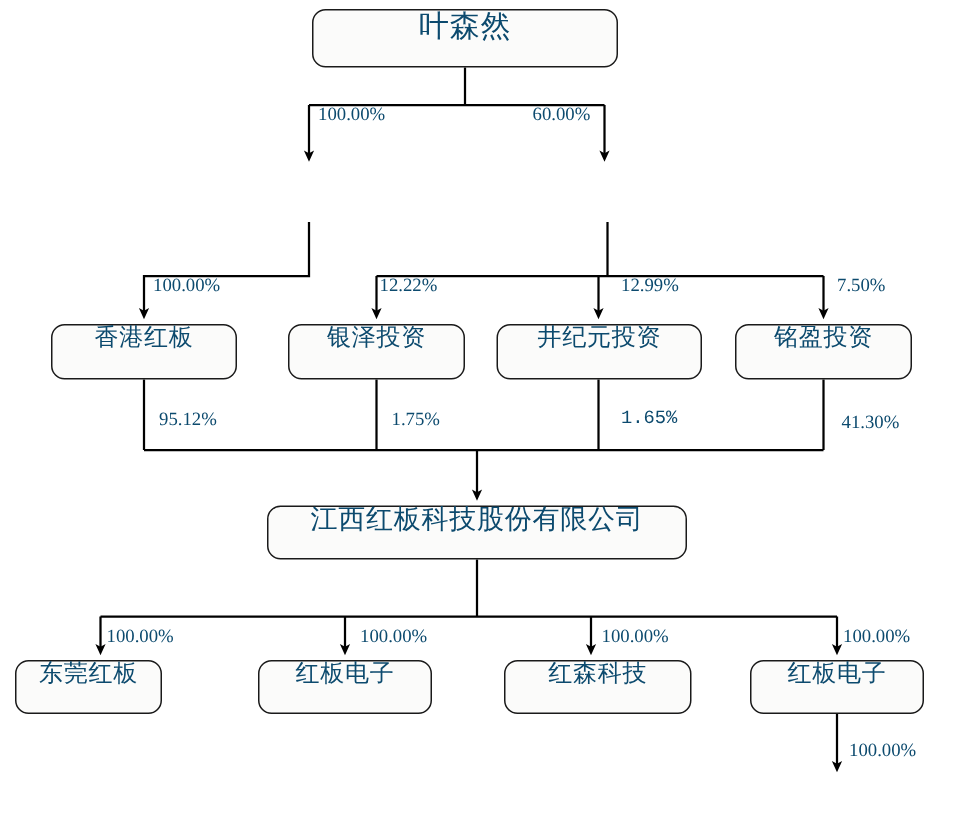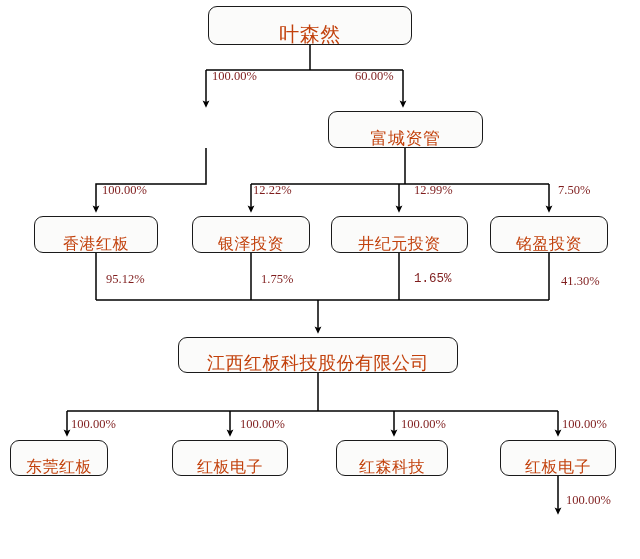--- a/index.html
+++ b/index.html
@@ -25,44 +25,44 @@
     width: 640px;
     height: 559px;
   }
   .node {
     position: absolute;
     box-sizing: border-box;
     background: #fbfbfa;
     border: 1.6px solid #1a1a1a;
     border-radius: 9px;
     display: flex;
-    align-items: flex-end;
+    align-items: flex-start;
     justify-content: center;
     text-align: center;
-    color: #c2410c;
+    color: #0c4a6e;
     letter-spacing: 0.5px;
     white-space: nowrap;
     z-index: 3;
   }
   .node-label {
     display: block;
     line-height: 1;
   }
   .cn {
     font-family: "DejaVu Sans", "Liberation Sans", sans-serif;
     font-weight: 400;
   }
   .latin {
     font-family: "Liberation Serif", "DejaVu Serif", serif;
   }
   .edge-label {
     position: absolute;
     font-family: "Liberation Serif", "DejaVu Serif", serif;
     font-size: 12.5px;
-    color: #7f1d1d;
+    color: #0c4a6e;
     white-space: nowrap;
     line-height: 1;
     z-index: 4;
   }
 </style>
 </head>
 <body>
 
 <div id="diagram-root">
 
@@ -103,23 +103,20 @@
 
       <path d="M558,476 L558,511" marker-end="url(#arrowhead)"></path>
     </g>
   </svg>
 
   <div class="node" style="left:208px;top:6px;width:204px;height:39px;">
     <span class="node-label cn" style="font-size:20px;">叶森然</span>
   </div>
 
 
-  <div class="node" style="left:328px;top:111px;width:155px;height:37px;">
-    <span class="node-label cn" style="font-size:17px;">富城资管</span>
-  </div>
 
   <div class="node" style="left:34px;top:216px;width:124px;height:37px;">
     <span class="node-label cn" style="font-size:16px;">香港红板</span>
   </div>
 
   <div class="node" style="left:192px;top:216px;width:118px;height:37px;">
     <span class="node-label cn" style="font-size:16px;">银泽投资</span>
   </div>
 
   <div class="node" style="left:331px;top:216px;width:137px;height:37px;">
@@ -135,21 +132,21 @@
   </div>
 
   <div class="node" style="left:10px;top:440px;width:98px;height:36px;">
     <span class="node-label cn" style="font-size:16px;">东莞红板</span>
   </div>
 
   <div class="node" style="left:172px;top:440px;width:116px;height:36px;">
     <span class="node-label cn" style="font-size:16px;">红板电子</span>
   </div>
 
-  <div class="node" style="left:336px;top:440px;width:112px;height:36px;">
+  <div class="node" style="left:336px;top:440px;width:125px;height:36px;">
     <span class="node-label cn" style="font-size:16px;">红森科技</span>
   </div>
 
   <div class="node" style="left:500px;top:440px;width:116px;height:36px;">
     <span class="node-label cn" style="font-size:16px;">红板电子</span>
   </div>
 
 
   <span class="edge-label" style="left:212px;top:70px;">100.00%</span>
   <span class="edge-label" style="left:355px;top:70px;">60.00%</span>

